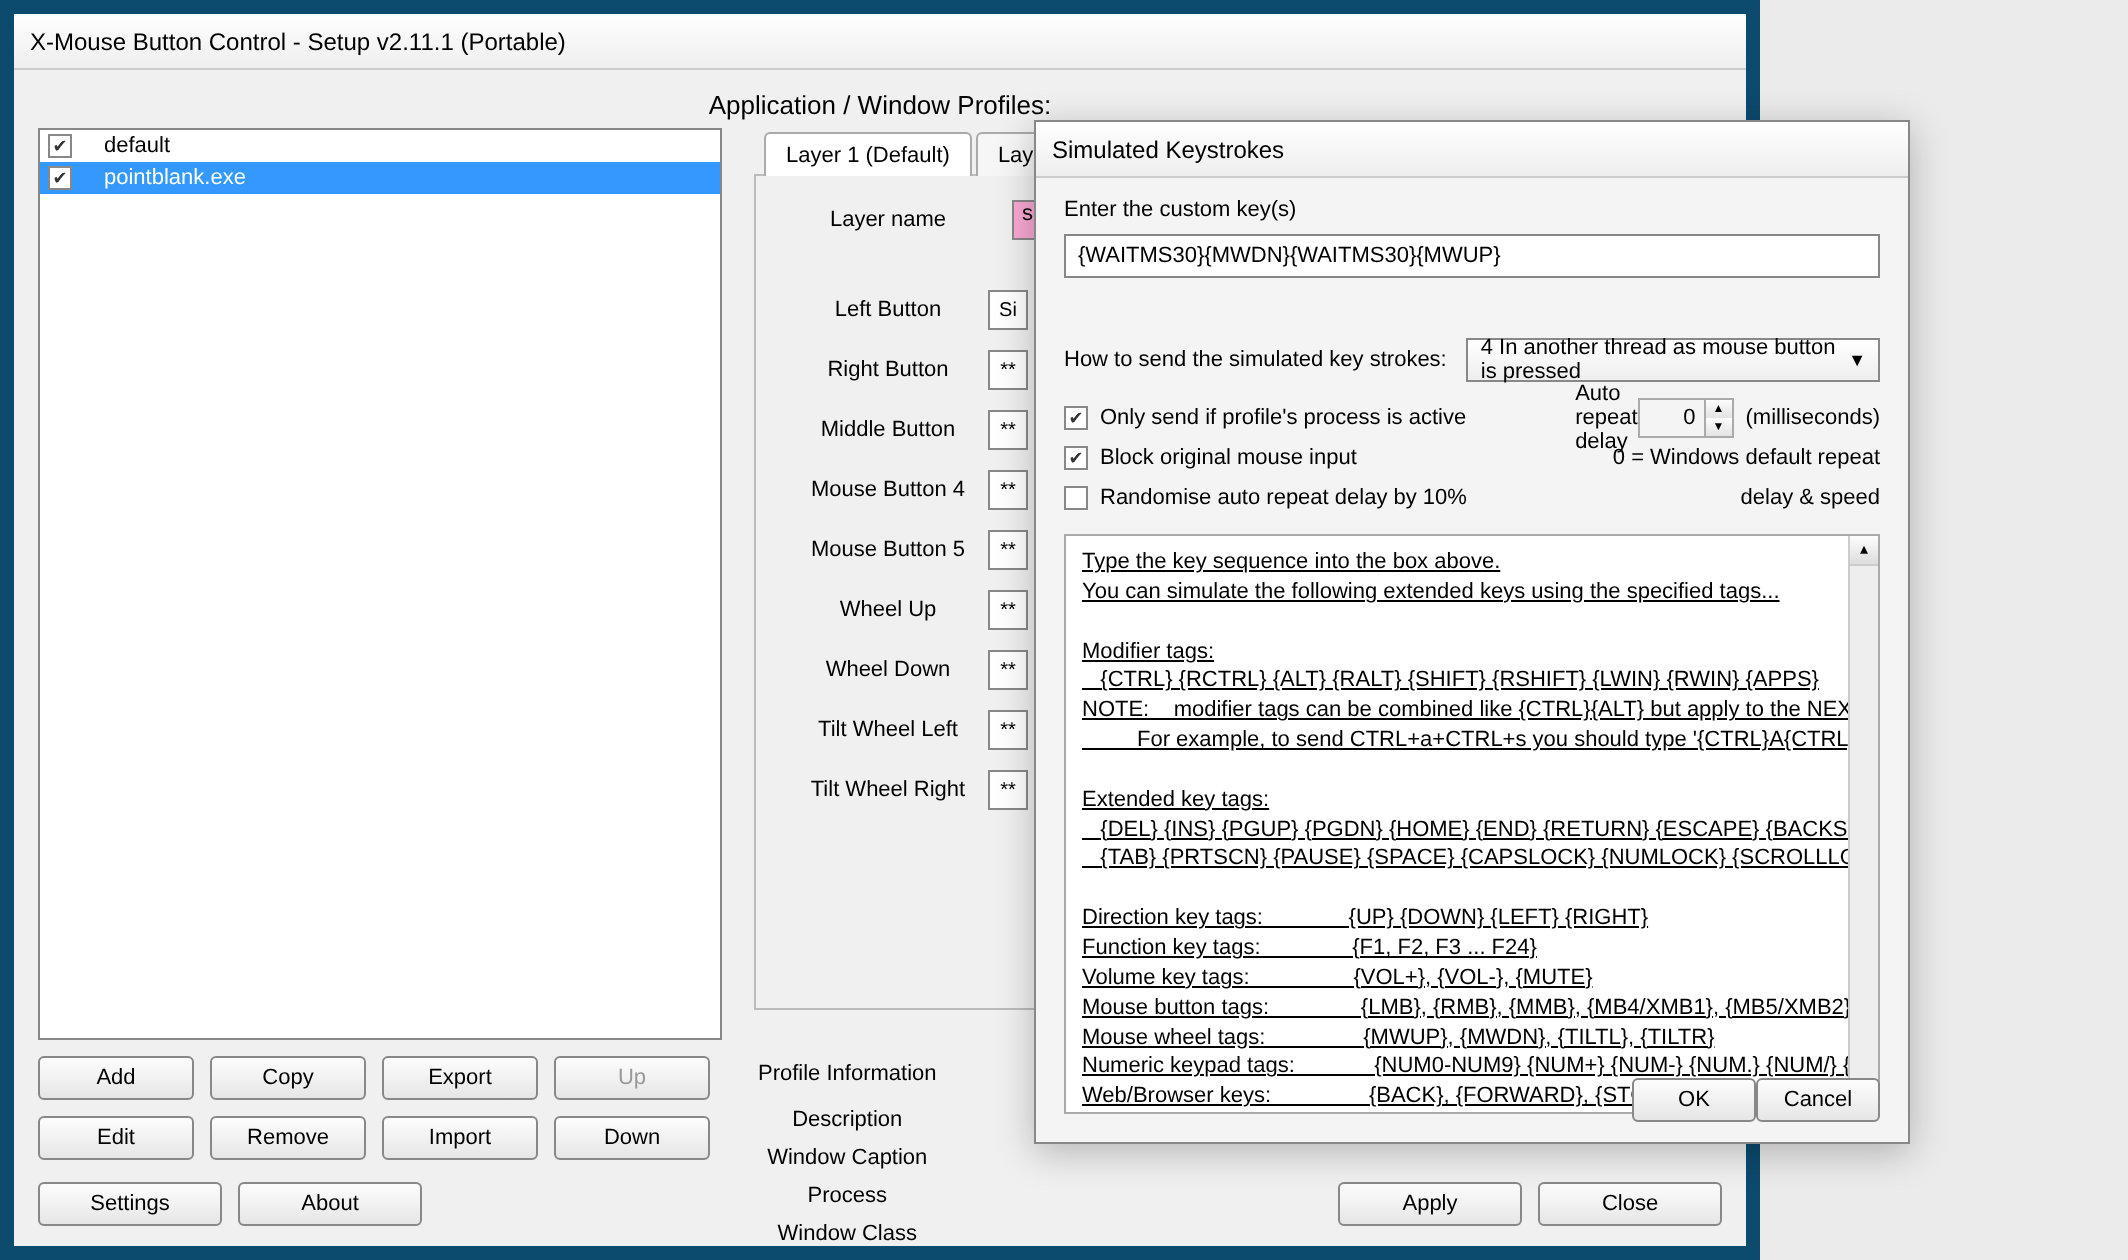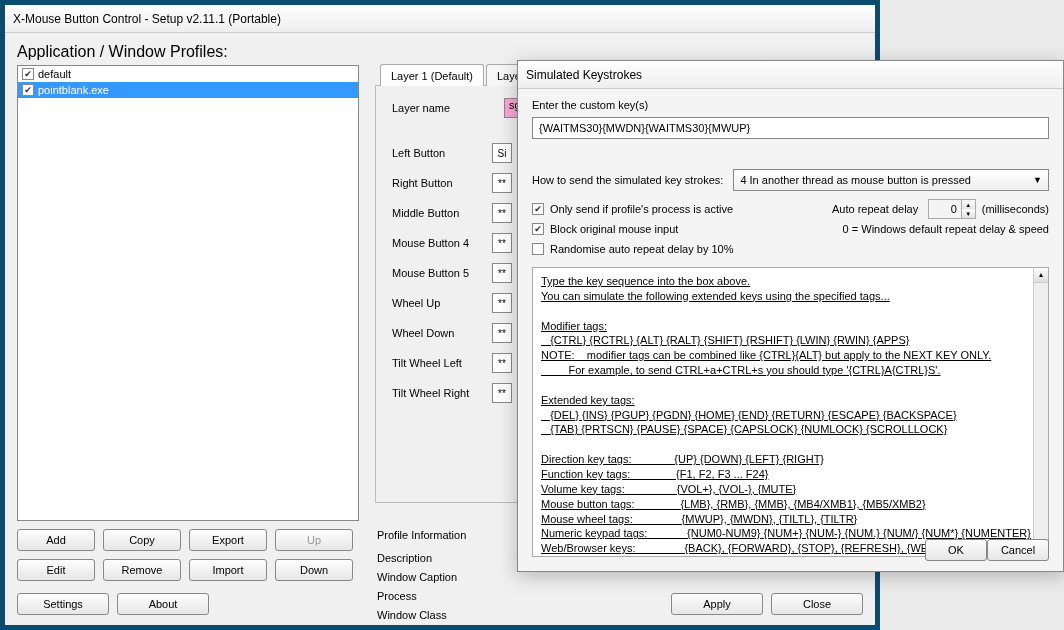--- a/index.html
+++ b/index.html
@@ -1,24 +1,24 @@
 <!DOCTYPE html>
 <html><head>
 <meta charset="utf-8">
 <style>
 * { box-sizing: border-box; }
 body { margin: 0; font-family: 'Segoe UI', Tahoma, sans-serif; font-size: 11px; background: #ebebeb; width: 1064px; height: 630px; position: relative; overflow: hidden; }
-.window { position: absolute; background: #fff; border: 5px solid #0c4a6e; }
+.window { position: absolute; background: #fff; border: 7px solid #0c4a6e; text-align: center; }
 .main-window { left: 0; top: 0; width: 880px; height: 630px; background: #f0f0f0; }
 .bg-window { left: 880px; top: 0; width: 184px; height: 32px; background: #fafafa; border: 1px solid #ccc; }
 .titlebar { height: 28px; display: flex; align-items: center; padding: 0 8px; font-size: 12px; background: linear-gradient(#fff,#eee); border-bottom: 1px solid #ccc; }
 .main-content { position: relative; width: 100%; height: calc(100% - 28px); padding: 10px 12px; }
-.section-label { font-size: 16px; margin-bottom: 4px; }
+.section-label { font-size: 13px; margin-bottom: 4px; }
 .profile-list { width: 342px; height: 456px; border: 1px solid #888; background: #fff; }
-.profile-list .item { display: flex; align-items: center; height: 16px; padding: 0 4px; gap: 4px; }
+.profile-list .item { display: flex; align-items: center; height: 16px; padding: 0 4px; gap: 16px; }
 .profile-list .item.selected { background: #3399ff; color: #fff; }
 .chk { width: 12px; height: 12px; border: 1px solid #888; background: #fff; display: inline-flex; align-items: center; justify-content: center; font-size: 9px; line-height: 1; color: #333; }
 .chk.checked::after { content: "✔"; }
 .btn-row { display: flex; gap: 8px; margin-top: 8px; }
 .btn { height: 22px; border: 1px solid #888; background: linear-gradient(#fdfdfd,#e6e6e6); display: inline-flex; align-items: center; justify-content: center; font-size: 11px; border-radius: 3px; cursor: default; }
 .btn.w { width: 78px; }
 .btn.disabled { color: #999; }
 .bottom-row { position: absolute; left: 12px; bottom: 10px; display: flex; gap: 8px; }
 .bottom-row.right { right: 12px; left: auto; }
 .layer-panel { position: absolute; left: 370px; top: 52px; width: 495px; height: 418px; border: 1px solid #bbb; background: #f0f0f0; }
@@ -27,21 +27,21 @@
 .tab.active { background: #fff; }
 .layer-inner { padding: 12px 16px; }
 .layer-row { display: flex; align-items: center; height: 30px; }
 .layer-row .lbl { width: 100px; }
 .layer-row .slot { width: 20px; height: 20px; border: 1px solid #888; background: #fff; font-size: 10px; display:flex; align-items:center; justify-content:center; }
 .layer-name-row { display: flex; align-items: center; gap: 12px; margin-bottom: 20px; }
 .layer-name-input { width: 15px; height: 20px; border: 1px solid #888; padding: 0 4px; background:#f9a8d4; overflow:hidden; }
 .profile-info { position: absolute; left: 372px; top: 460px; margin-top: 36px; }
 .profile-info div { height: 19px; }
 
-.modal { position: absolute; left: 517px; top: 60px; width: 547px; height: 512px; background: #f4f4f4; border: 1px solid #888; box-shadow: 0 4px 18px rgba(0,0,0,.25); }
+.modal { position: absolute; left: 517px; top: 60px; width: 438px; height: 512px; background: #f4f4f4; border: 1px solid #888; box-shadow: 0 4px 18px rgba(0,0,0,.25); }
 .modal .titlebar { font-size: 12px; }
 .modal-body { padding: 10px 14px; }
 .modal-body .lbl { margin-bottom: 6px; }
 .key-input { width: 100%; height: 22px; border: 1px solid #888; background: #fff; padding: 0 6px; display:flex; align-items:center; font-size: 11px; }
 .how-row { display: flex; align-items: center; gap: 10px; margin: 30px 0 8px; }
 .dropdown { flex: 1; height: 22px; border: 1px solid #888; background: linear-gradient(#fff,#eee); display:flex; align-items:center; justify-content: space-between; padding: 0 6px; font-size: 11px; }
 .dropdown .arrow { font-size: 9px; }
 .check-row { display: flex; align-items: center; gap: 6px; height: 20px; }
 .check-row .chk { flex-shrink: 0; }
 .opts-area { display:flex; }

